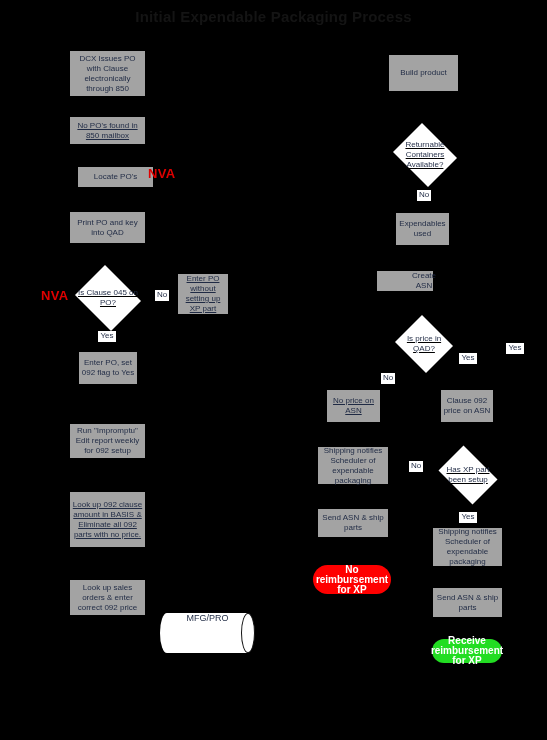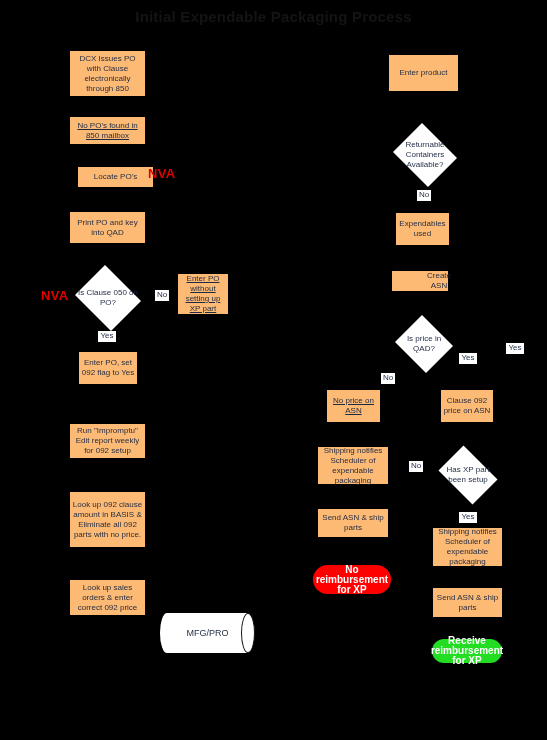--- a/index.html
+++ b/index.html
@@ -23,37 +23,38 @@
     text-align: center;
     color: #141414;
     font-size: 15px;
     font-weight: bold;
     letter-spacing: 0.2px;
     white-space: nowrap;
   }
   
   .box {
     position: absolute;
-    background: #fdba74;
+    background: #a3a3a3;
     color: #1f2a44;
     font-size: 8px;
     line-height: 10px;
     display: flex;
     align-items: center;
     justify-content: center;
     text-align: center;
     box-sizing: border-box;
     padding: 1px 2px;
   }
   
   .diamond {
     position: absolute;
     display: flex;
     align-items: center;
     justify-content: center;
+    text-decoration: underline;
   }
   .diamond .dshape {
     position: absolute;
     left: 0; top: 0;
     width: 100%;
     height: 100%;
     background: #ffffff;
     transform: rotate(45deg) scale(0.707);
     transform-origin: center center;
   }
@@ -99,21 +100,20 @@
     box-sizing: border-box;
     padding: 0 4px;
     font-weight: bold;
   }
   .pill.red { background: #ff0000; }
   .pill.green { background: #22dd22; }
   
   .cyl {
     position: absolute;
     display: flex;
-    align-items: center;
     justify-content: center;
   }
   .cyl .body {
     position: absolute;
     left: 7px; top: 0;
     right: 7px; bottom: 0;
     background: #ffffff;
   }
   .cyl .cap-l, .cyl .cap-r {
     position: absolute;
@@ -155,70 +155,70 @@
   <div class="nva" style="left:148px; top:166px;">NVA</div>
 
   <div class="box" style="left:70px; top:212px; width:75px; height:31px;">
     <span>Print PO and key into QAD</span>
   </div>
 
   <div class="nva" style="left:41px; top:288px;">NVA</div>
 
   <div class="diamond" style="left:72px; top:268px; width:72px; height:60px;">
     <div class="dshape"></div>
-    <div class="dtext">Is Clause 050 on PO?</div>
+    <div class="dtext">Is Clause 045 on PO?</div>
   </div>
 
   <div class="elabel" style="left:155px; top:290px; width:14px; height:11px;">No</div>
 
   <div class="box" style="left:178px; top:274px; width:50px; height:40px;text-decoration:underline;">
     <span>Enter PO without setting up XP part</span>
   </div>
 
   <div class="elabel" style="left:98px; top:331px; width:18px; height:11px;">Yes</div>
 
   <div class="box" style="left:79px; top:352px; width:58px; height:32px;">
     <span>Enter PO, set 092 flag to Yes</span>
   </div>
 
   <div class="box" style="left:70px; top:424px; width:75px; height:34px;">
     <span>Run "Impromptu" Edit report weekly for 092 setup</span>
   </div>
 
-  <div class="box" style="left:70px; top:492px; width:75px; height:55px;">
+  <div class="box" style="left:70px; top:492px; width:75px; height:55px;text-decoration:underline;">
     <span>Look up 092 clause amount in BASIS &amp; Eliminate all 092 parts with no price.</span>
   </div>
 
   <div class="box" style="left:70px; top:580px; width:75px; height:35px;">
     <span>Look up sales orders &amp; enter correct 092 price</span>
   </div>
 
   <div class="cyl" style="left:160px; top:613px; width:95px; height:40px;">
     <div class="body"></div>
     <div class="cap-l"></div>
     <div class="cap-r"></div>
     <div class="ctext">MFG/PRO</div>
   </div>
 
   <div class="box" style="left:389px; top:55px; width:69px; height:36px;">
-    <span>Enter product</span>
+    <span>Build product</span>
   </div>
 
   <div class="diamond" style="left:390px; top:126px; width:70px; height:58px;">
     <div class="dshape"></div>
     <div class="dtext">Returnable Containers Available?</div>
   </div>
 
   <div class="elabel" style="left:417px; top:190px; width:14px; height:11px;">No</div>
 
   <div class="box" style="left:396px; top:213px; width:53px; height:32px;">
     <span>Expendables used</span>
   </div>
 
-  <div class="box" style="left:392px; top:271px; width:56px; height:20px;padding-left:40px;">
+  <div class="box" style="left:377px; top:271px; width:56px; height:20px;padding-left:40px;">
     <span>Create ASN</span>
   </div>
 
   <div class="diamond" style="left:393px; top:317px; width:62px; height:54px;">
     <div class="dshape"></div>
     <div class="dtext">Is price in QAD?</div>
   </div>
 
   <div class="elabel" style="left:381px; top:373px; width:14px; height:11px;">No</div>
 

